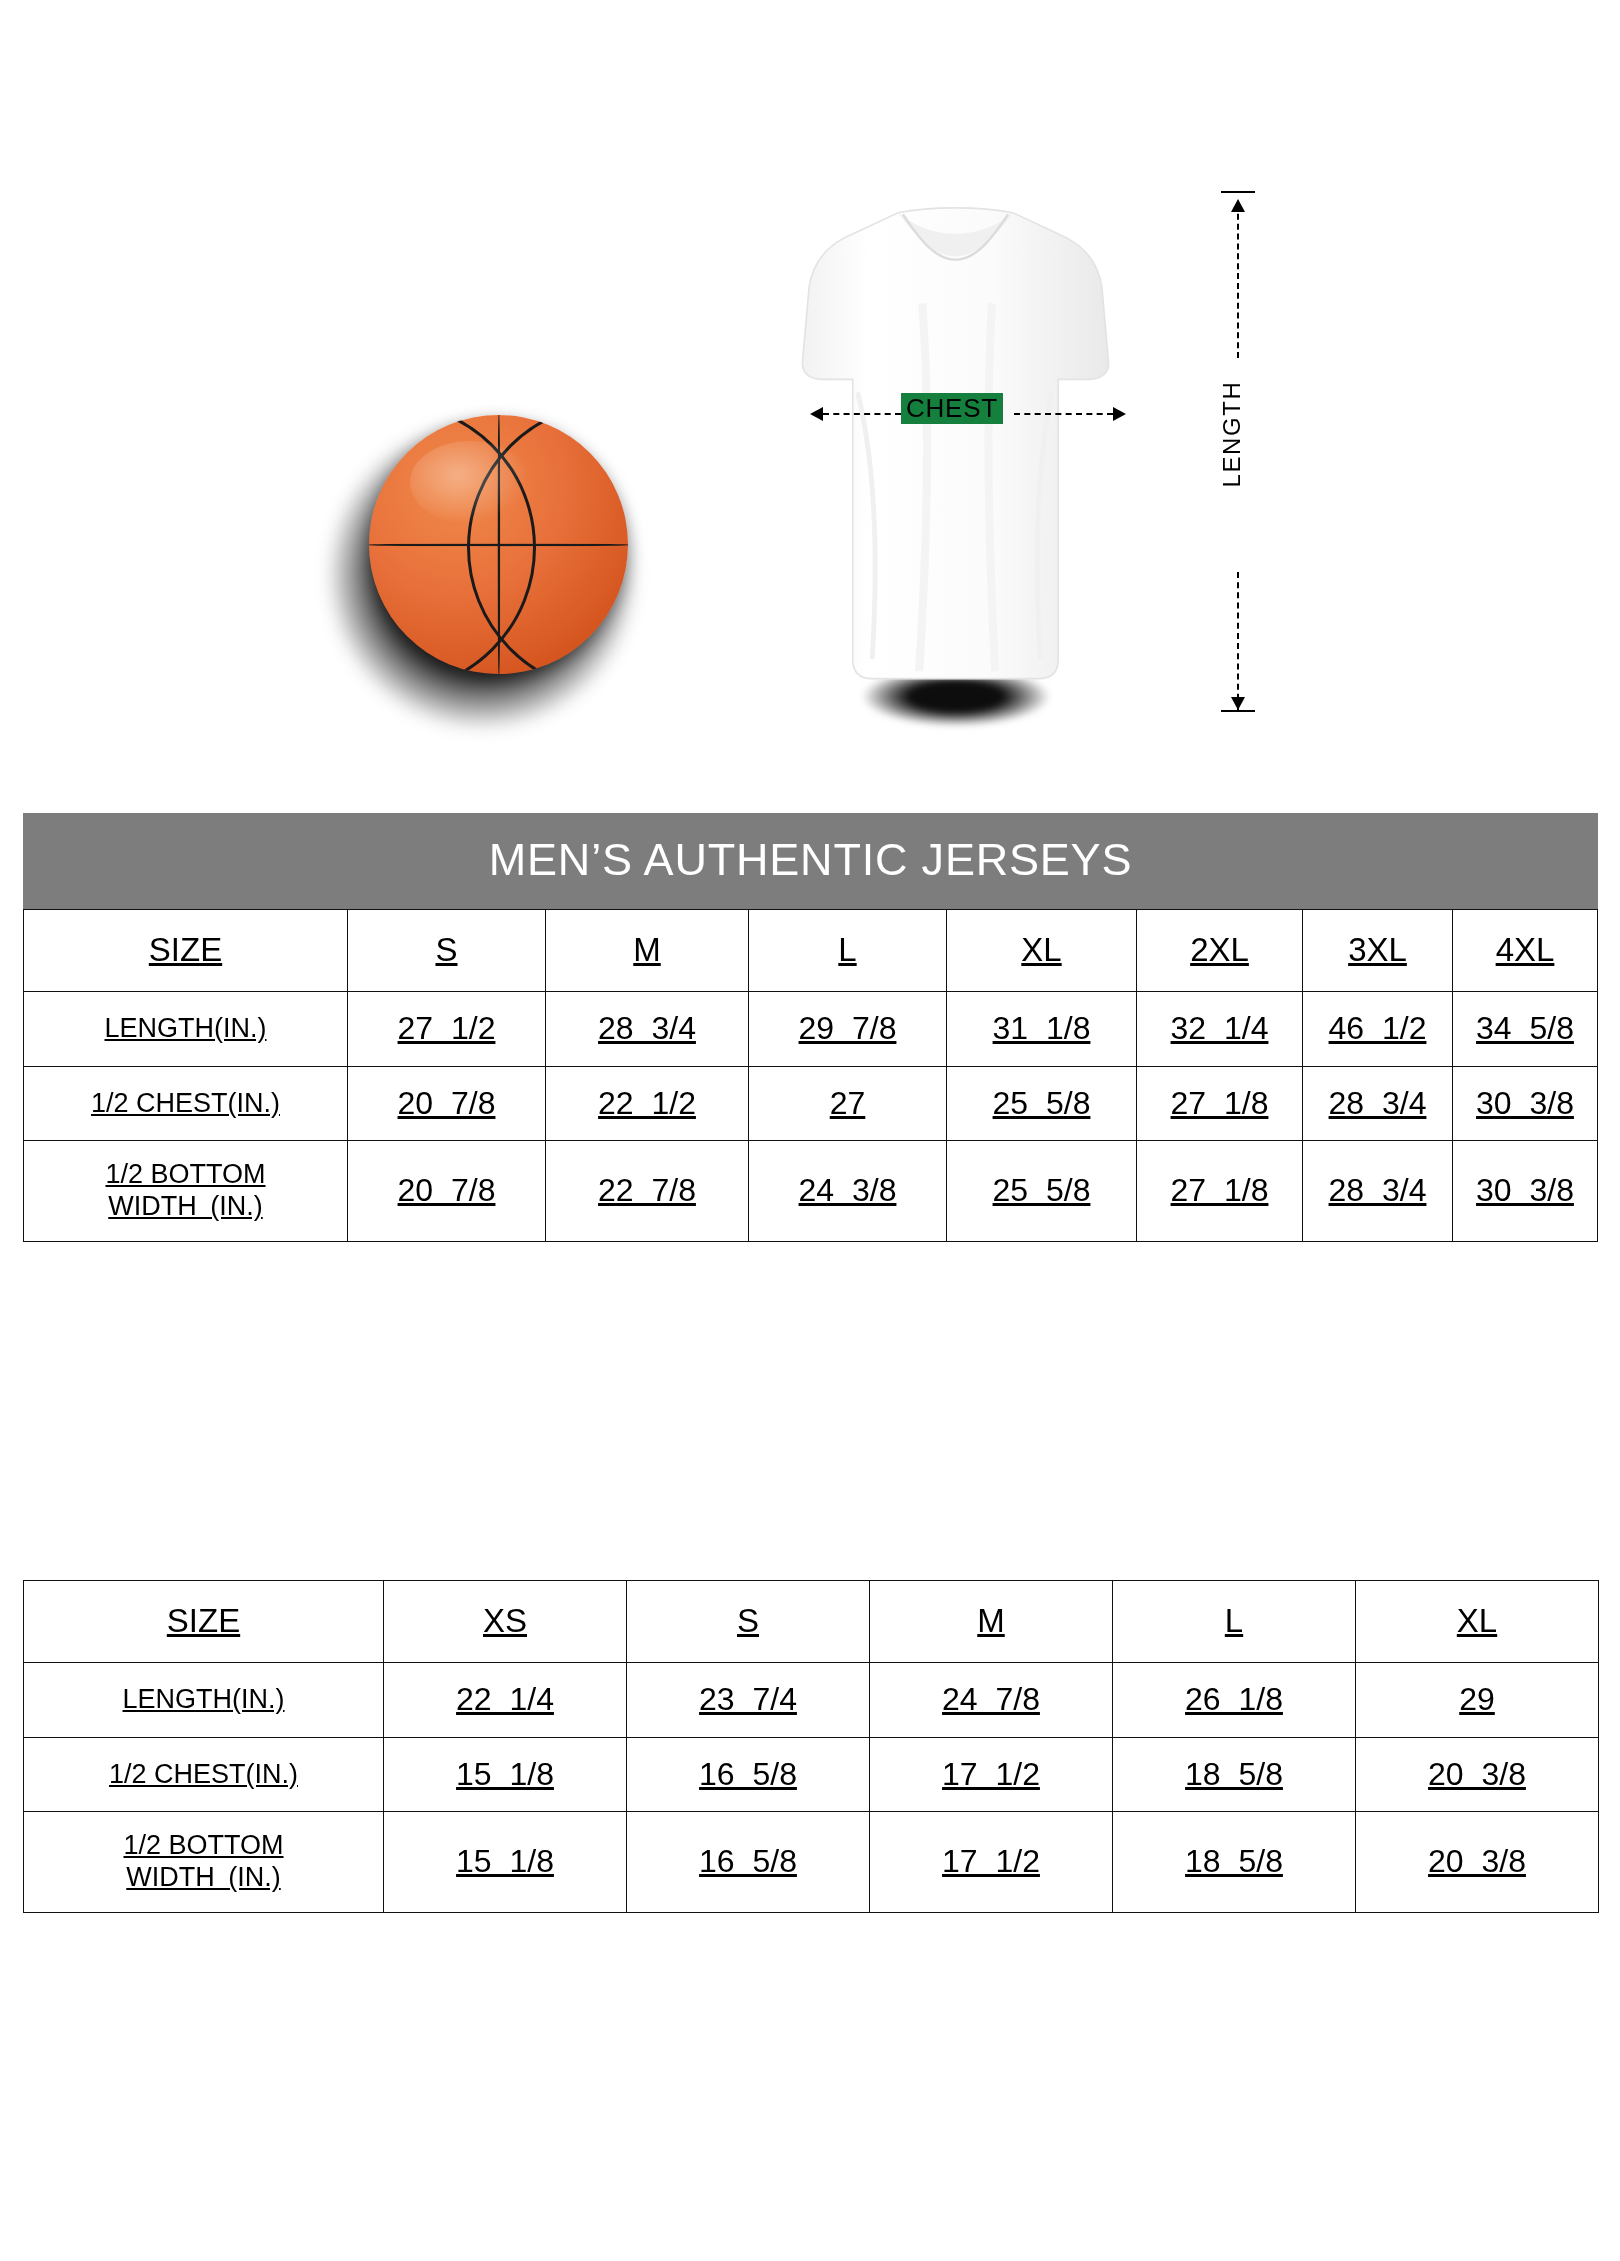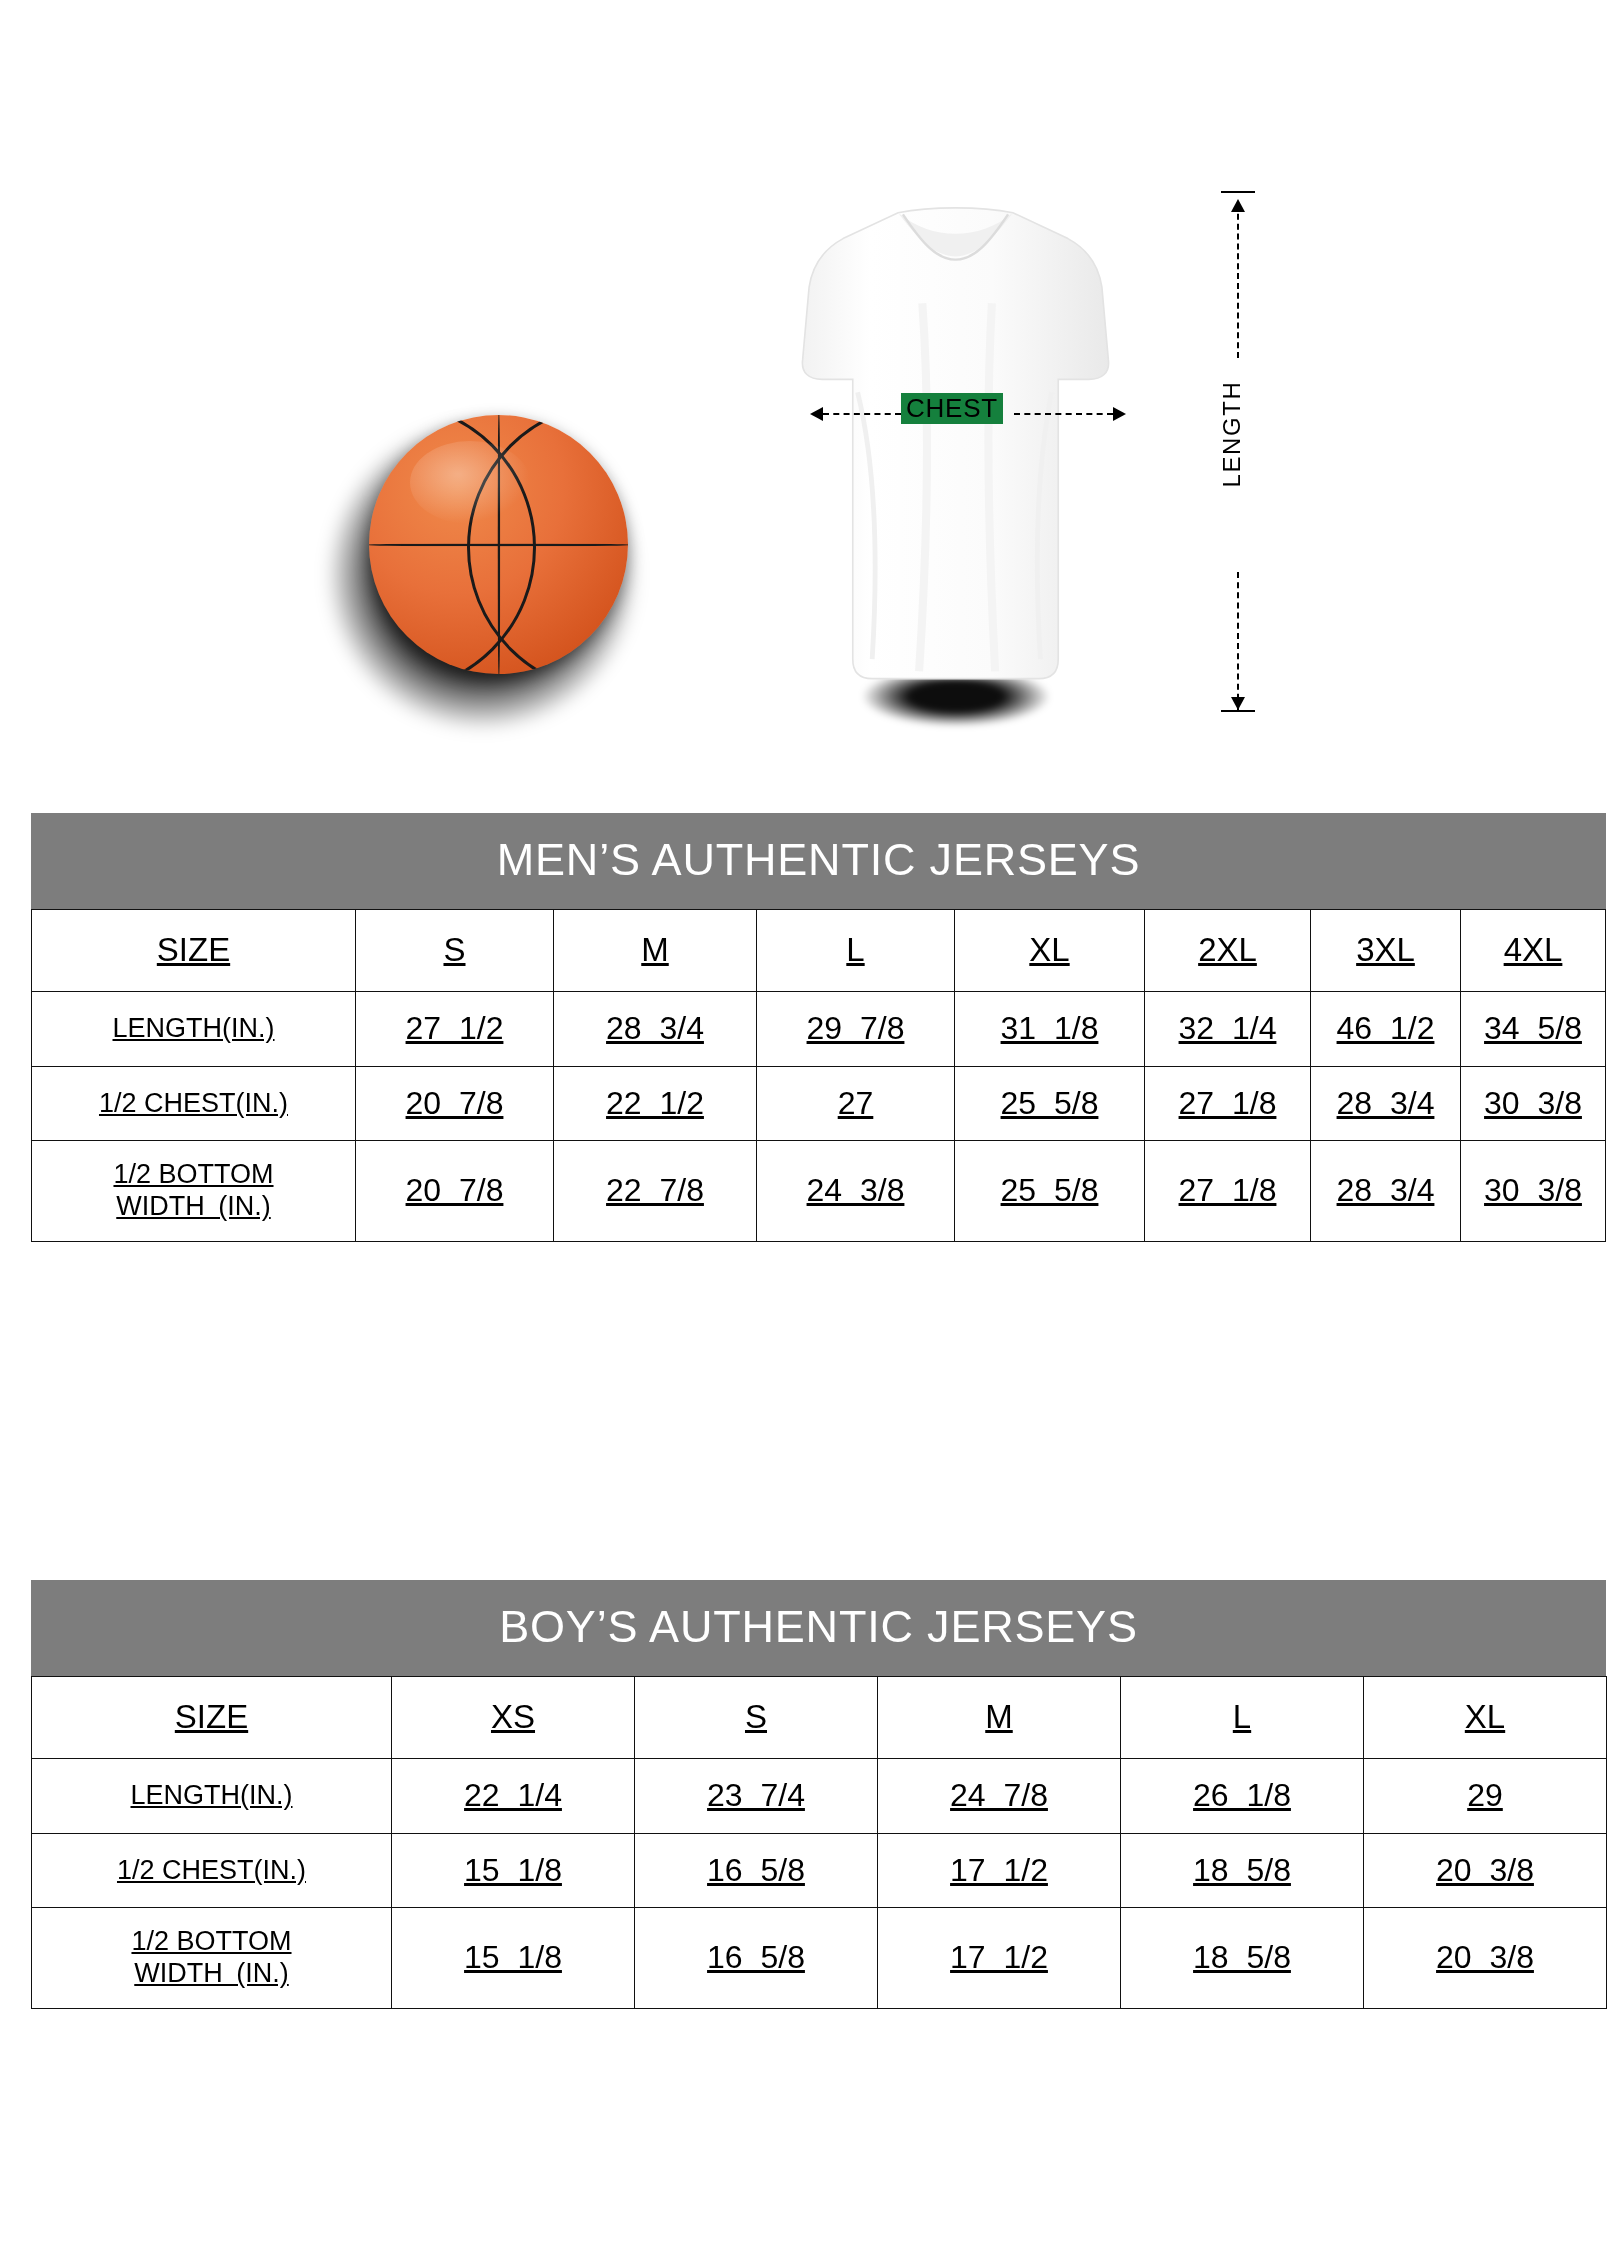--- a/index.html
+++ b/index.html
@@ -231,21 +231,20 @@
     background: #fff;
     padding: 3.2px 6.5px;
     white-space: nowrap;
   }
 
   
   .table-block {
     position: absolute;
     left: 23px;
     width: 1575px;
-    margin-left: 8px;
   }
   .tbl-men { top: 813px; }
   .tbl-boy { top: 1580px; }
 
   .tbl-header {
     background: #7d7d7d;
     color: #ffffff;
     text-align: center;
     font-size: 45px;
     font-weight: normal;
@@ -419,21 +418,20 @@
           <td>25  5/8</td>
           <td>27  1/8</td>
           <td>28  3/4</td>
           <td>30  3/8</td>
         </tr>
       </tbody>
     </table>
   </div>
 
   <div class="table-block tbl-boy">
-    <div class="tbl-header">BOY’S AUTHENTIC JERSEYS</div>
     <table class="size boy">
       <colgroup>
         <col class="b0">
           <col class="b1">
           <col class="b2">
         <col class="b3">
           <col class="b4">
           <col class="b5">
       </colgroup>
       <tbody>

